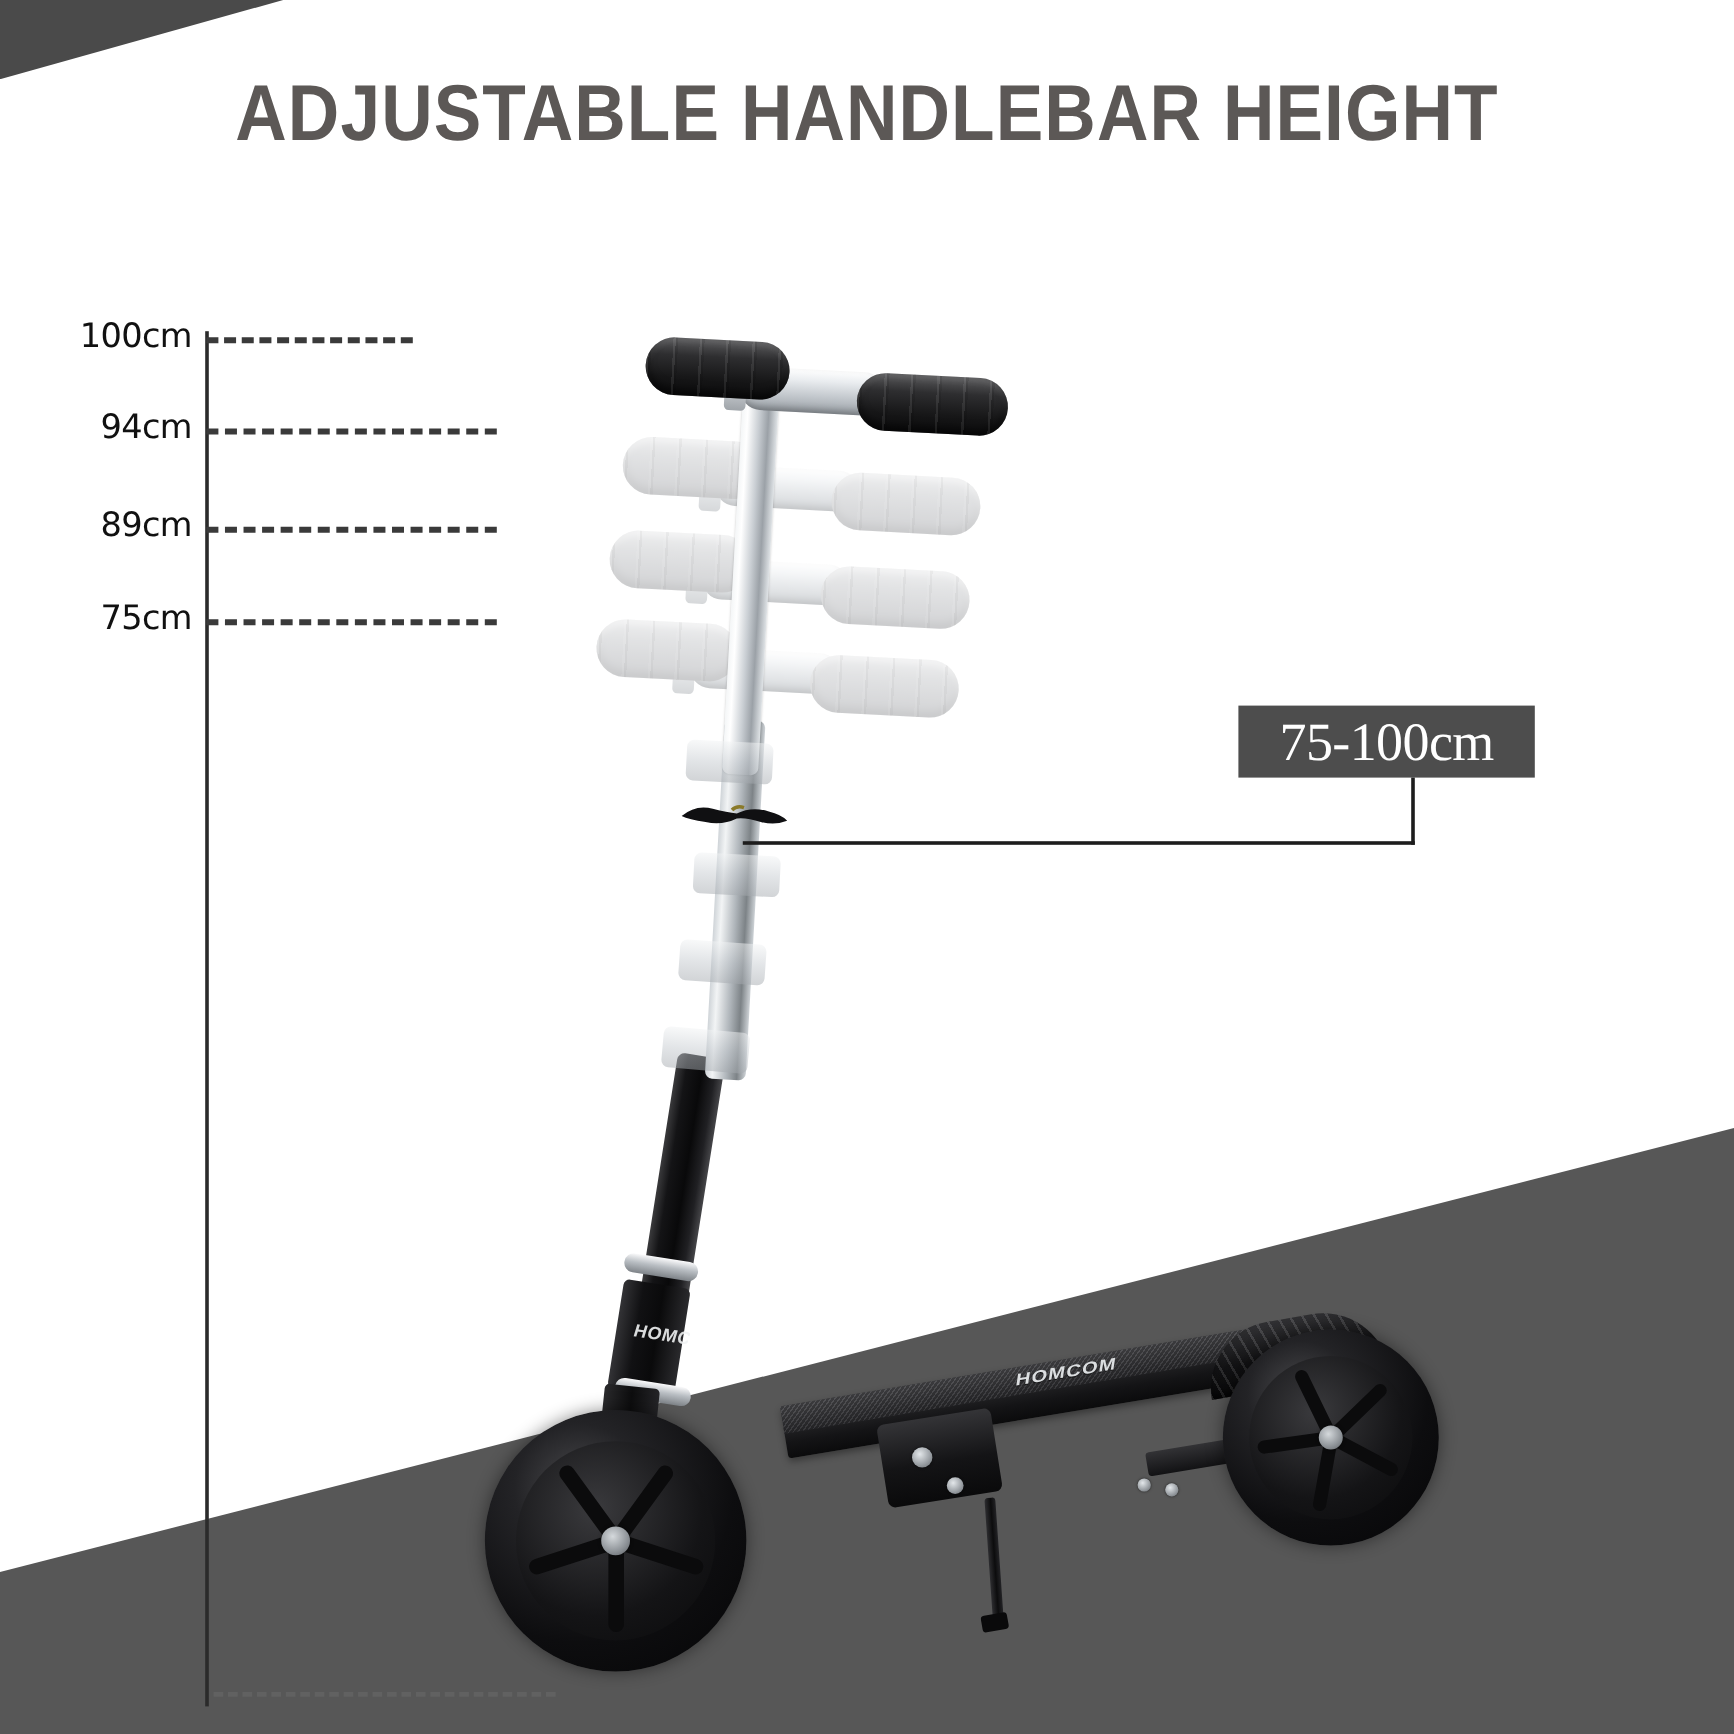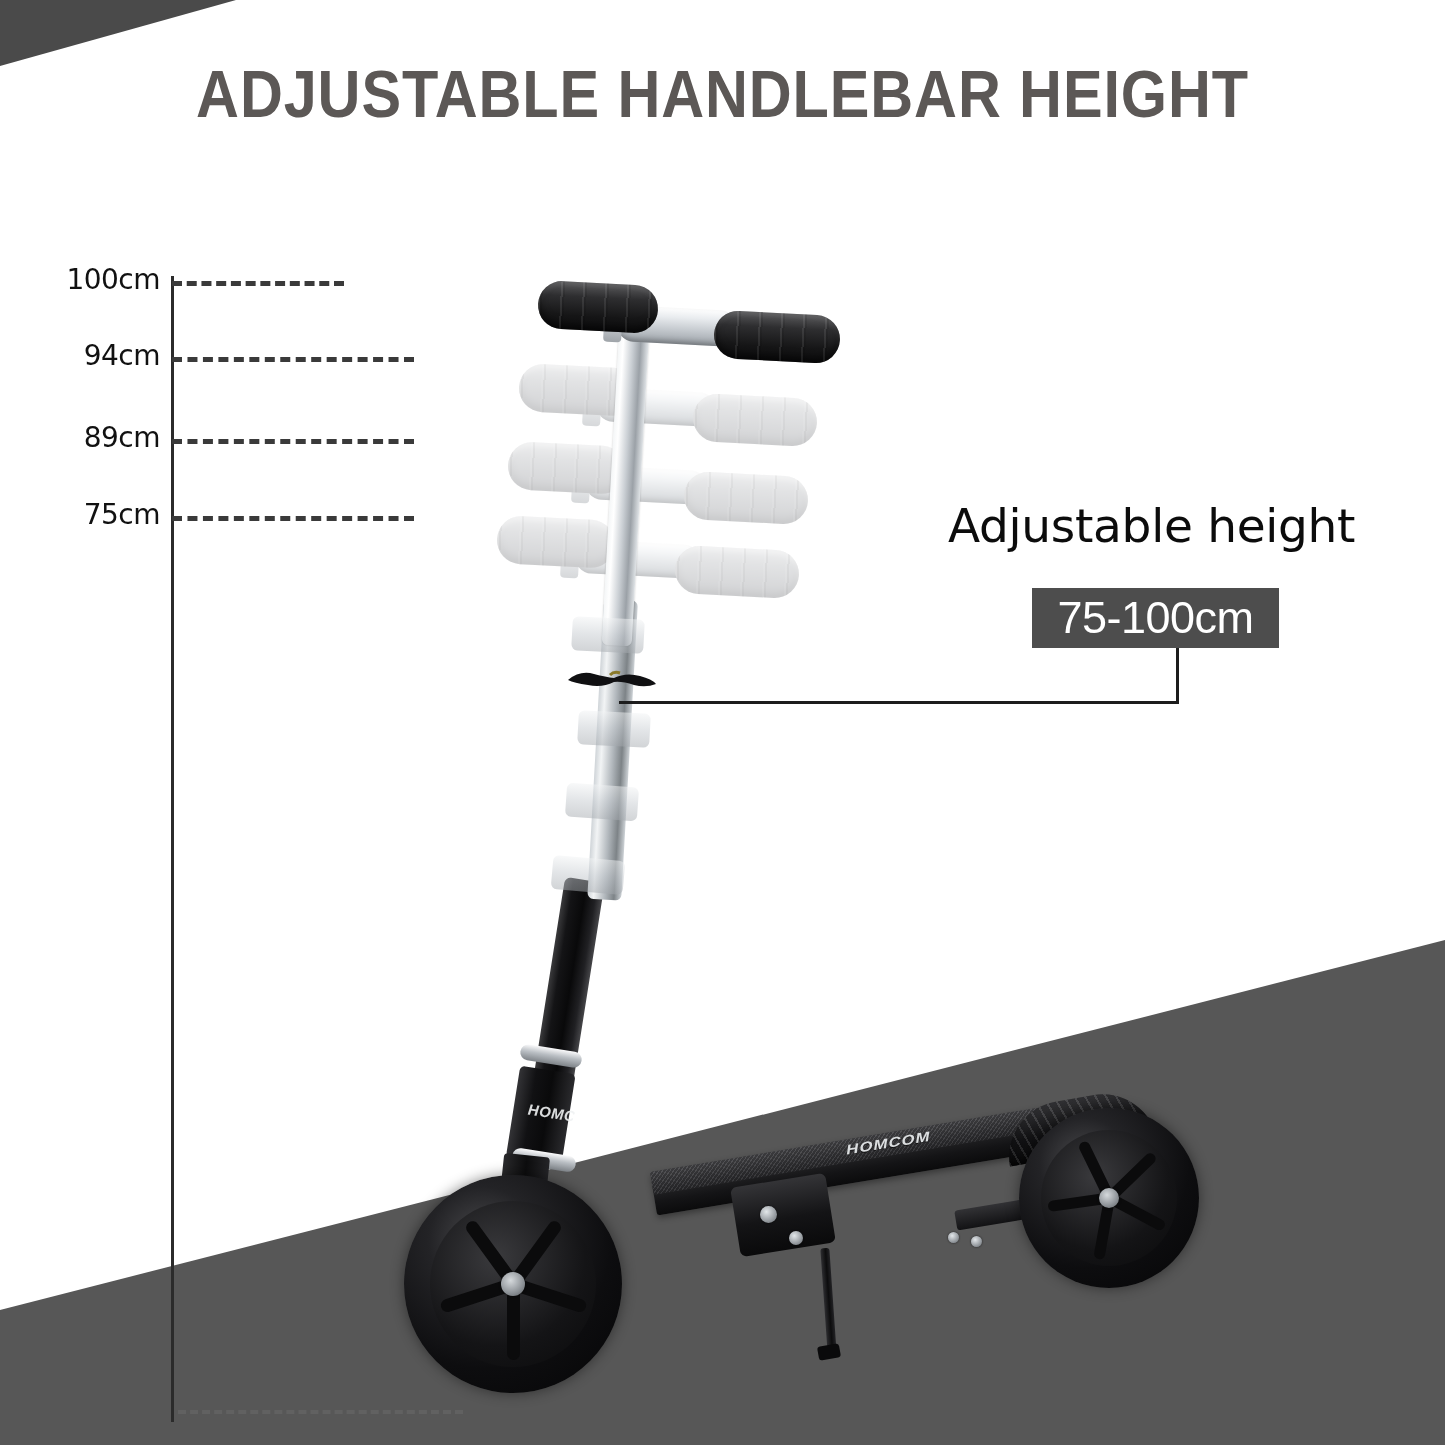--- a/index.html
+++ b/index.html
@@ -74,21 +74,21 @@
     font-size:47px;line-height:56px;color:#0c0c0c;
     font-family:"DejaVu Sans","Liberation Sans",sans-serif;
     white-space:nowrap;letter-spacing:-0.3px;
   }
   #callout-badge{
     position:absolute;left:1032px;top:588px;
     width:247px;height:60px;
     background:#4d4d4d;
     display:flex;align-items:center;justify-content:center;
     color:#ffffff;font-size:45px;line-height:46px;
-    font-family:Liberation Sans, sans-serif;
+    font-family:Liberation Serif, serif;
     letter-spacing:-0.5px;
   }
   #leader-v{position:absolute;left:1176px;top:648px;width:3px;height:56px;background:#1d1d1d;}
   #leader-h{position:absolute;left:619px;top:701px;width:560px;height:3px;background:#1d1d1d;}
 
   
   #scooter{position:absolute;left:0;top:0;width:1445px;height:1445px;}
 
   
   .bar-set{position:absolute;}
@@ -384,18 +384,17 @@
   </div>
   <div class="tick-row" id="tick-89">
     <div class="tick-label">89cm</div>
     <div class="tick-dash"></div>
   </div>
   <div class="tick-row" id="tick-75">
     <div class="tick-label">75cm</div>
     <div class="tick-dash"></div>
   </div>
 
-  <div id="callout-title">Adjustable height</div>
   <div id="callout-badge">75-100cm</div>
   <div id="leader-v"></div>
   <div id="leader-h"></div>
 
 </div>
 
 </body></html>

